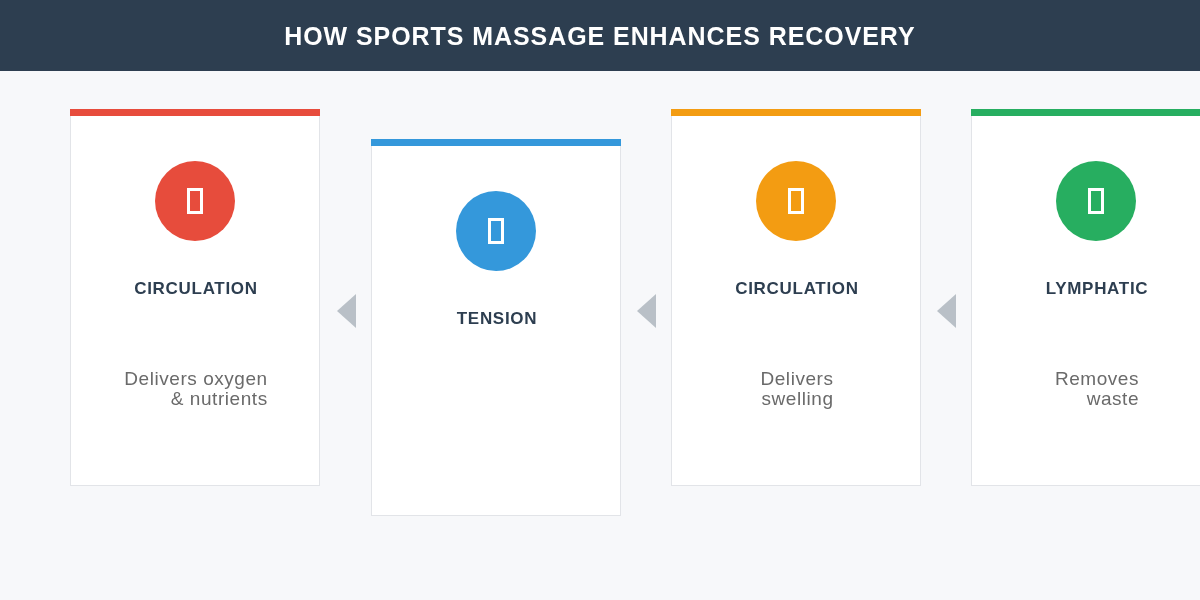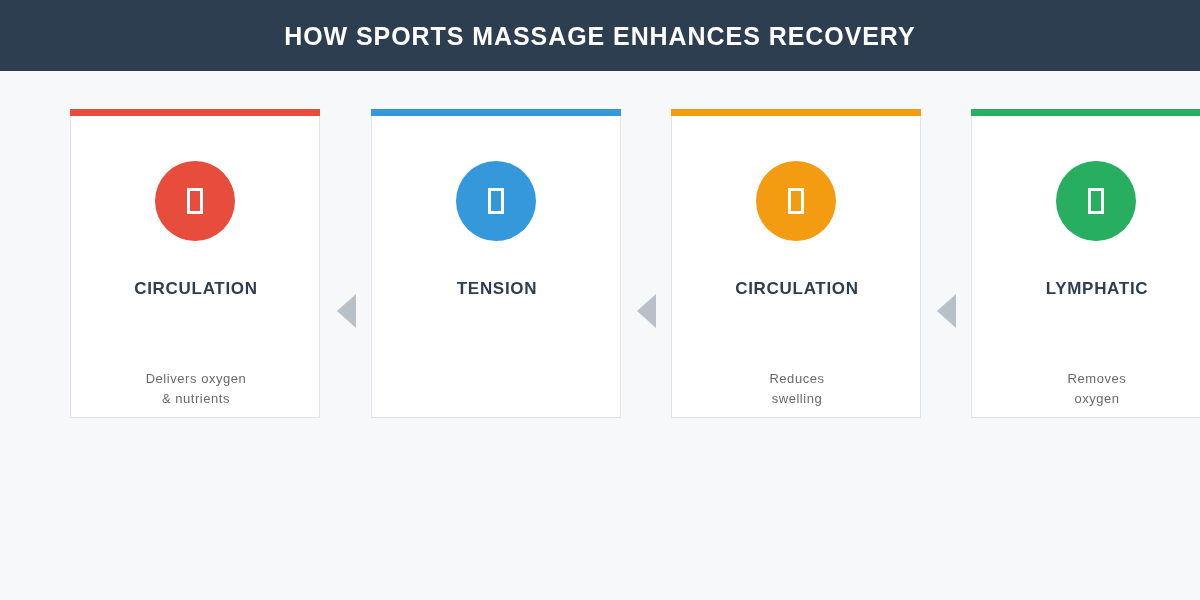--- a/index.html
+++ b/index.html
@@ -44,21 +44,21 @@
     width:1200px;
     height:529px;
     background:#f7f8fa;
     overflow:hidden;
   }
 
   .card {
     position:absolute;
     top:39px;
     width:250px;
-    height:308px;
+    height:376px;
     background:#ffffff;
     border:1px solid #e2e4e8;
     border-top:none;
   }
   .card-accent {
     position:absolute;
     left:-1px; top:-1px;
     width:250px;
     height:7px;
   }
@@ -100,24 +100,24 @@
   .card-desc-wrap {
     position:absolute;
     left:0;
     top:259px;
     width:250px;
     display:flex;
     justify-content:center;
   }
   .card-desc {
     color:#6a6a6a;
-    font-size:13px;
+    font-size:19px;
     letter-spacing:0.55px;
     line-height:20px;
-    text-align:center;
+    text-align:right;
     white-space:pre-line;
   }
 
   
   .arrow {
     position:absolute;
     top:223px;
     width:0;
     height:0;
     border-top:17px solid transparent;
@@ -141,49 +141,49 @@
     </div>
     <div class="card-title">CIRCULATION</div>
     <div class="card-desc-wrap">
       <div class="card-desc">Delivers oxygen
 &amp; nutrients</div>
     </div>
   </div>
 
   <div class="arrow" style="left:337px;"></div>
 
-  <div class="card" style="left:371px;">
+  <div class="card" style="left:371px;margin-top:30px;">
     <div class="card-accent" style="background:#3498db"></div>
     <div class="card-icon" style="background:#3498db">
       <span class="tofu"></span>
     </div>
     <div class="card-title">TENSION</div>
   </div>
 
   <div class="arrow" style="left:637px;"></div>
 
   <div class="card" style="left:671px;">
     <div class="card-accent" style="background:#f39c12"></div>
     <div class="card-icon" style="background:#f39c12">
       <span class="tofu"></span>
     </div>
     <div class="card-title">CIRCULATION</div>
     <div class="card-desc-wrap">
-      <div class="card-desc">Reduces
+      <div class="card-desc">Delivers
 swelling</div>
     </div>
   </div>
 
   <div class="arrow" style="left:937px;"></div>
 
   <div class="card" style="left:971px;">
     <div class="card-accent" style="background:#27ae60"></div>
     <div class="card-icon" style="background:#27ae60">
       <span class="tofu"></span>
     </div>
     <div class="card-title">LYMPHATIC</div>
     <div class="card-desc-wrap">
       <div class="card-desc">Removes
-oxygen</div>
+waste</div>
     </div>
   </div>
 
 </div>
 
 </body></html>

